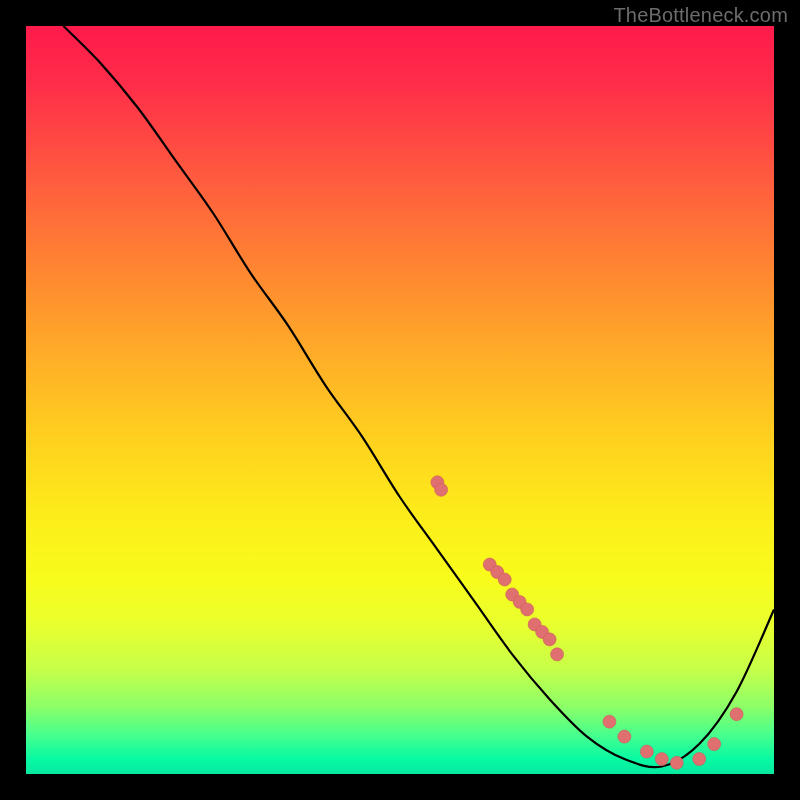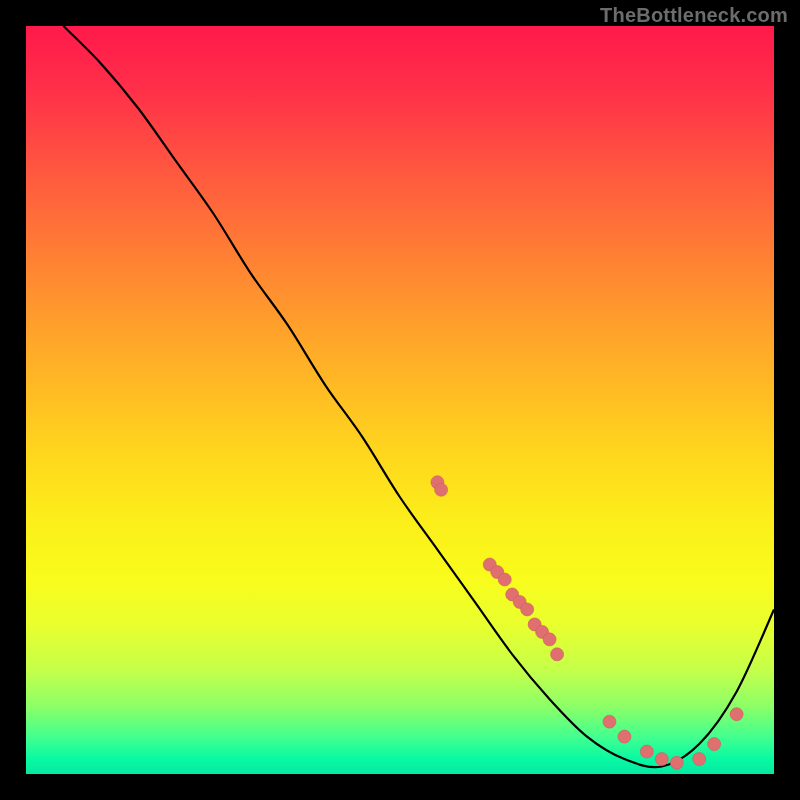--- a/index.html
+++ b/index.html
@@ -39,21 +39,21 @@
       #08f9a3 98%,
       #05e9a0 100%
     );
   }
   .watermark {
     position: absolute;
     top: 4px;
     right: 12px;
     color: #6c6c6c;
     font-size: 20px;
-    font-weight: 700;
+    font-weight: 400;
     letter-spacing: 0.2px;
     user-select: none;
   }
   svg.curve {
     position: absolute;
     inset: 0;
     width: 748px;
     height: 748px;
   }
   .curve-path {

